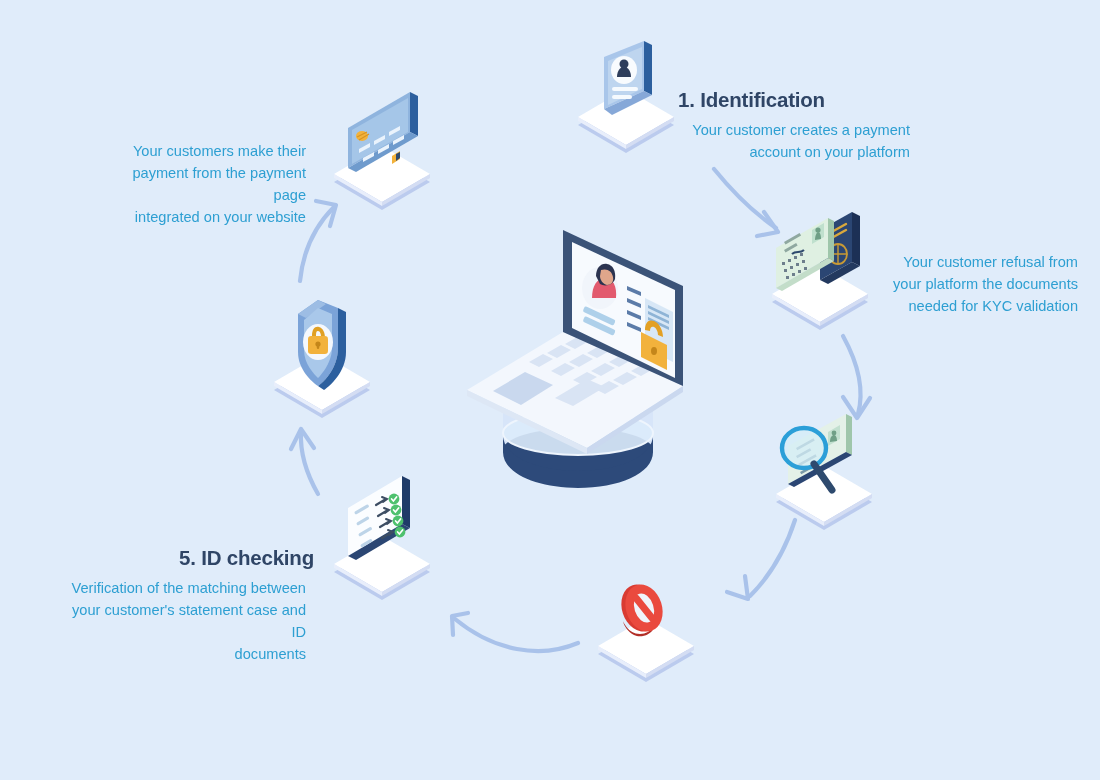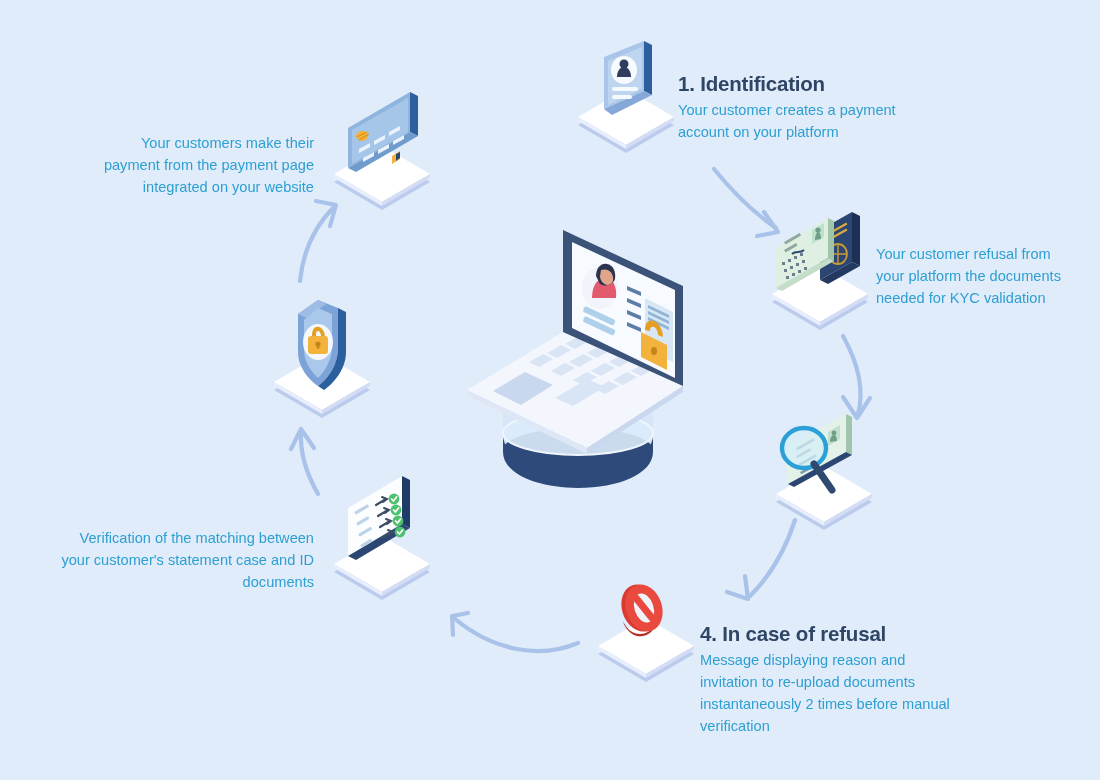--- a/index.html
+++ b/index.html
@@ -29,29 +29,30 @@
   
   .step {
     position: absolute;
   }
   .step-title {
     font-size: 20.5px;
     font-weight: bold;
     color: #2f4566;
     letter-spacing: -0.2px;
     line-height: 1.22;
-    margin: 1px 0 4px 0;
+    margin: 17px 0 4px 0;
     white-space: pre-line;
   }
   .step-desc {
     font-size: 14.6px;
     color: #2d9fd2;
     line-height: 1.5;
-    margin: 0;
+    margin: 8px;
     white-space: pre-line;
+    text-align: right;
   }
   .align-right { text-align: right; }
   .align-left  { text-align: left;  }
 
   
   #step1-text { left: 678px; top: 70px;  width: 240px; }
   #step2-text { left: 876px; top: 244px; width: 210px; }
   #step3-text { left: 886px; top: 446px; width: 186px; }
   #step4-text { left: 700px; top: 620px; width: 280px; }
   #step5-text { left: 50px;  top: 528px; width: 264px; }
@@ -287,27 +288,20 @@
       <g>
         <ellipse cx="48" cy="20" rx="18" ry="24" transform="rotate(-18 48 20)" fill="#d93b32"></ellipse>
         <ellipse cx="48" cy="20" rx="9.5" ry="15" transform="rotate(-18 48 20)" fill="#e8ecf5"></ellipse>
         <path d="M31,33 C31,33 36,46 48,46 C60,46 66,33 66,33 L62,40 C58,48 48,50 42,47 C36,44 32,38 31,33 Z" fill="#b22f28"></path>
         <ellipse cx="52" cy="20" rx="18" ry="24" transform="rotate(-18 52 20)" fill="#ea4a3e"></ellipse>
         <ellipse cx="52" cy="20" rx="9.5" ry="15" transform="rotate(-18 52 20)" fill="#f0f4fa"></ellipse>
         <path d="M44,10 L60,30" stroke="#ea4a3e" stroke-width="7" stroke-linecap="round"></path>
       </g>
     </svg>
   </div>
-  <div class="step align-left" id="step4-text">
-    <h3 class="step-title">4. In case of refusal</h3>
-    <p class="step-desc">Message displaying reason and
-invitation to re-upload documents
-instantaneously 2 times before manual
-verification</p>
-  </div>
 
   <div class="tile" id="step5-icon" style="left:326px; top:488px;">
     <svg width="116" height="112" viewBox="0 0 116 112">
       <path d="M8,84 L56,56 L104,84 L56,112 Z" fill="#bbcbee"></path>
       <path d="M8,76 L56,48 L104,76 L56,104 Z" fill="#ffffff"></path>
       <path d="M8,76 L56,104 L56,108 L8,80 Z" fill="#e8eefb"></path>
       <path d="M56,104 L104,76 L104,80 L56,108 Z" fill="#d4ddf3"></path>
 
       <path d="M22,68 L22,20 L76,-12 L76,36 Z" fill="#fbfdff"></path>
       <path d="M76,36 L76,-12 L84,-8 L84,40 Z" fill="#1f3b68"></path>
@@ -337,20 +331,21 @@
       <g>
         <rect x="34" y="57" width="13" height="3.2" rx="1.6" fill="#bdd4e8" transform="rotate(-30 34 57)"></rect>
         <path d="M56,50 L66,44" stroke="#3c4d63" stroke-width="2.2" stroke-linecap="round"></path>
         <path d="M62,42 L67,44 L63,47" fill="none" stroke="#3c4d63" stroke-width="2" stroke-linecap="round"></path>
         <circle cx="74" cy="44" r="5.4" fill="#4ec16e"></circle>
         <path d="M71.6,44 L73.4,46 L76.6,42" stroke="#fff" stroke-width="1.7" fill="none" stroke-linecap="round"></path>
       </g>
     </svg>
   </div>
   <div class="step align-right" id="step5-text">
+    <h3 class="step-title">5. ID checking</h3>
     <p class="step-desc">Verification of the matching between
 your customer's statement case and ID
 documents</p>
   </div>
 
   <div class="tile" id="step6-icon" style="left:268px; top:298px;">
     <svg width="112" height="122" viewBox="0 0 112 122">
       <path d="M6,92 L54,64 L102,92 L54,120 Z" fill="#bbcbee"></path>
       <path d="M6,84 L54,56 L102,84 L54,112 Z" fill="#ffffff"></path>
       <path d="M6,84 L54,112 L54,116 L6,88 Z" fill="#e8eefb"></path>

